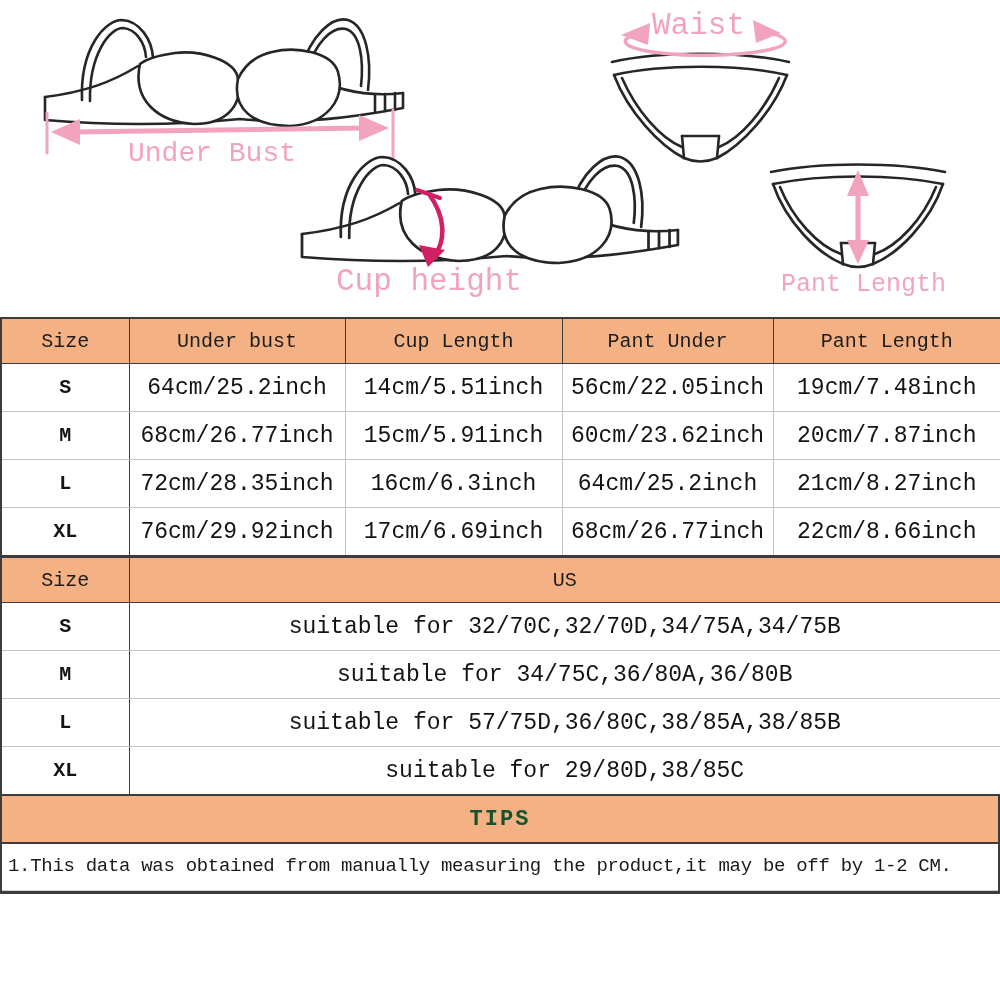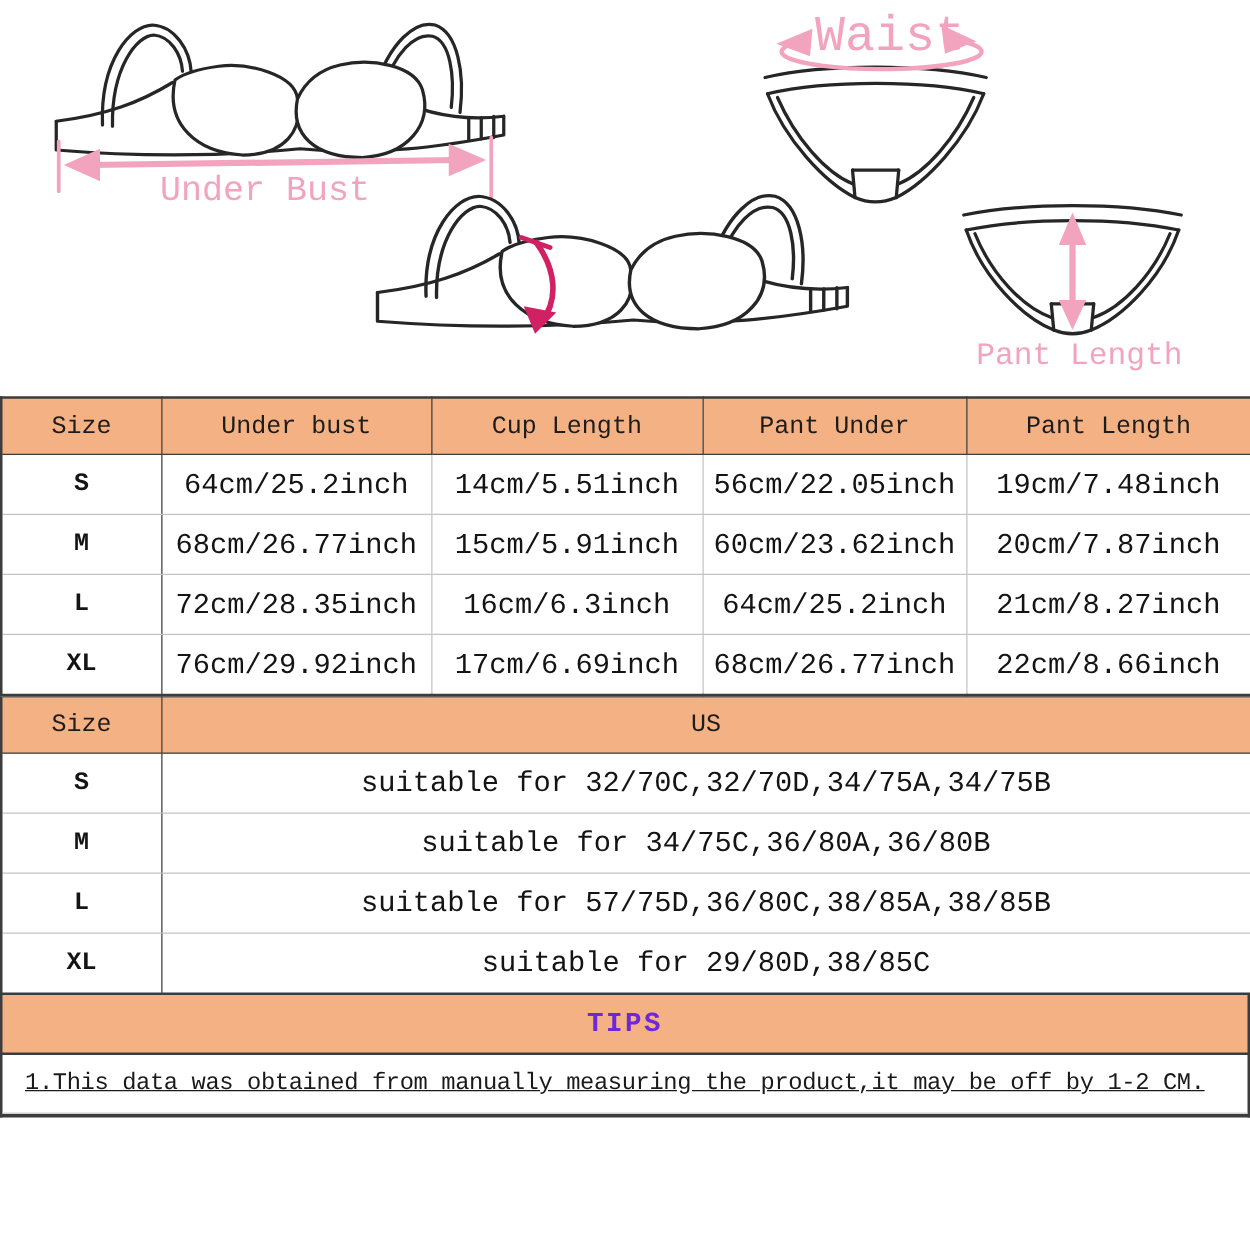--- a/index.html
+++ b/index.html
@@ -7,51 +7,50 @@
     position:relative;width:1000px;height:1000px;background:#ffffff;overflow:hidden;
     font-family:"Liberation Mono","DejaVu Sans Mono",monospace;color:#161616;
   }
   .illustrations{position:absolute;left:0;top:0;width:1000px;height:317px;}
   .pink-label{
     position:absolute;color:#f2a4be;white-space:nowrap;line-height:1.05;
     font-family:"Liberation Mono","DejaVu Sans Mono",monospace;
   }
   #lbl-underbust{left:128px;top:139px;font-size:28px;}
   #lbl-cupheight{left:336px;top:266px;font-size:31px;}
-  #lbl-waist{left:652px;top:10px;font-size:40px;}
+  #lbl-waist{left:652px;top:10px;font-size:31px;}
   #lbl-pantlength{left:781px;top:272px;font-size:25px;}
 
   .tables-flow{position:absolute;left:0;top:317px;width:1000px;}
   table{border-collapse:collapse;table-layout:fixed;width:1000px;}
   table{border:2px solid #3c3c3c;}
   th{
     background:#f4b183;border:1px solid #3c3c3c;font-weight:normal;
     font-size:20px;height:42px;text-align:center;vertical-align:middle;color:#1c1c1c;
   }
   td{
     border:1px solid #c3c3c3;font-size:23px;height:45px;
     text-align:center;vertical-align:middle;background:#fff;color:#141414;
   }
   td.size-col{border-right:1px solid #3c3c3c;font-weight:bold;font-size:20px;}
   .tips-banner{
     box-sizing:border-box;width:1000px;height:48px;background:#f4b183;
     border-left:2px solid #3c3c3c;border-right:2px solid #3c3c3c;
     border-top:2px solid #3c3c3c;border-bottom:2px solid #3c3c3c;
     display:flex;align-items:center;justify-content:center;
-    color:#6d28d9;font-weight:bold;font-size:22px;letter-spacing:2px;
+    color:#14532d;font-weight:bold;font-size:22px;letter-spacing:2px;
   }
   .notes{
     box-sizing:border-box;width:1000px;
     border-left:2px solid #3c3c3c;border-right:2px solid #3c3c3c;border-bottom:3px solid #3c3c3c;
     background:#fff;
   }
   .note{
     font-size:19px;letter-spacing:-0.3px;line-height:29px;color:#1a1a1a;
-    padding:8px 6px 9px 18px;
-    text-decoration:underline;
+    padding:8px 6px 9px 6px;
   }
   .note-sep{border-bottom:1px solid #d2d2d2;}
 </style>
 </head>
 <body>
 
 <div class="page">
 
   <svg class="illustrations" viewBox="0 0 1000 317" fill="none" stroke="#262626" stroke-width="2.6" stroke-linecap="round" stroke-linejoin="round">
     <defs>
@@ -122,20 +121,21 @@
     </g>
 
     <g stroke="#f2a4be">
       <path d="M858,192 L858,244" stroke-width="5"></path>
       <polygon points="858,170 847,196 869,196" fill="#f2a4be" stroke="none"></polygon>
       <polygon points="858,264 847,240 869,240" fill="#f2a4be" stroke="none"></polygon>
     </g>
   </svg>
 
   <div class="pink-label" id="lbl-underbust">Under Bust</div>
+  <div class="pink-label" id="lbl-cupheight">Cup height</div>
   <div class="pink-label" id="lbl-waist">Waist</div>
   <div class="pink-label" id="lbl-pantlength">Pant Length</div>
 
   <div class="tables-flow">
 
     <table>
       <colgroup>
         <col style="width:128px">
           <col style="width:216px">
           <col style="width:217px">

